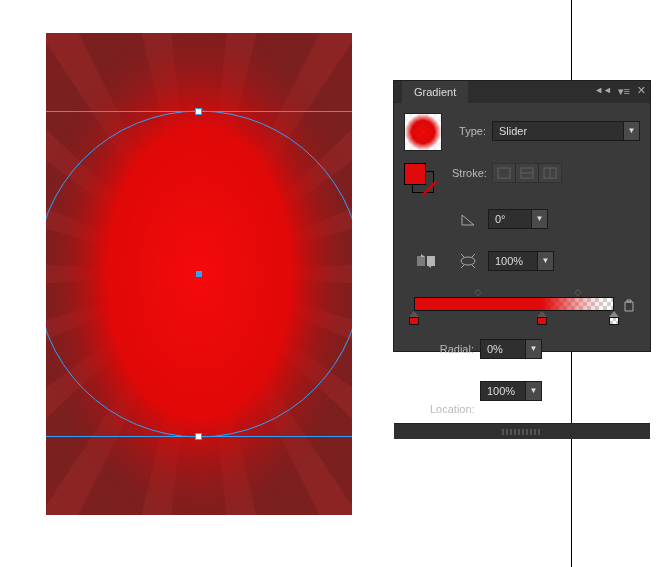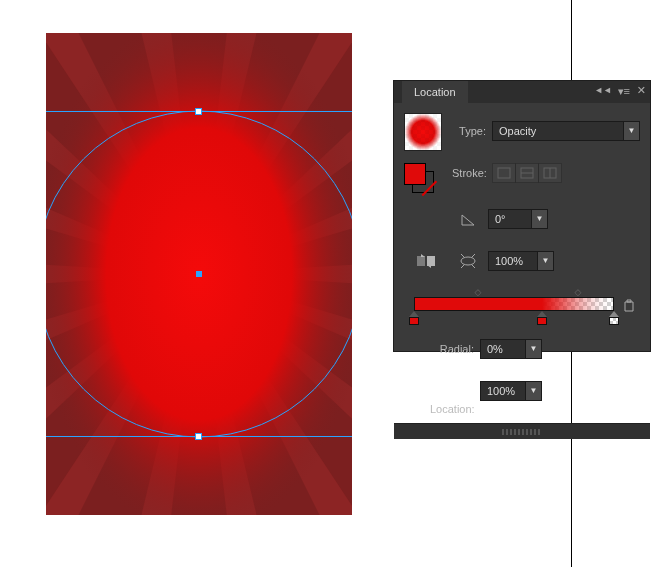--- a/index.html
+++ b/index.html
@@ -128,36 +128,36 @@
 
       <div class="center"></div>
     </div>
   </div>
 
   <div class="vline" style="left:571px;"></div>
 
   <div class="panel" style="left:393px; top:80px; width:258px; height:272px;">
     <div class="ptabs">
       <span class="pcollapse">◄◄</span>
-      <div class="ptab">Location</div>
+      <div class="ptab">Gradient</div>
       <span class="pmenu">▾≡</span>
       <span class="pclose">✕</span>
     </div>
 
     <div class="pbody">
 
       <div style="display:flex; align-items:flex-start;">
         <div style="width:48px;">
           <div class="swatch-big"></div>
         </div>
         <div style="flex:1;">
           <div class="row">
             <span class="lbl" style="width:40px;">Type:</span>
             <div class="drop" style="flex:1;">
-              <span class="val">Opacity</span>
+              <span class="val">Slider</span>
               <span class="arr">▼</span>
             </div>
           </div>
           <div class="row">
             <span class="lbl" style="width:40px;">Stroke:</span>
             <div class="btn3">
               <div class="sbtn disabled">
                   <svg width="14" height="12">
                     <rect x="1" y="1" width="12" height="10" fill="none" stroke="#999"></rect>
                   </svg>

